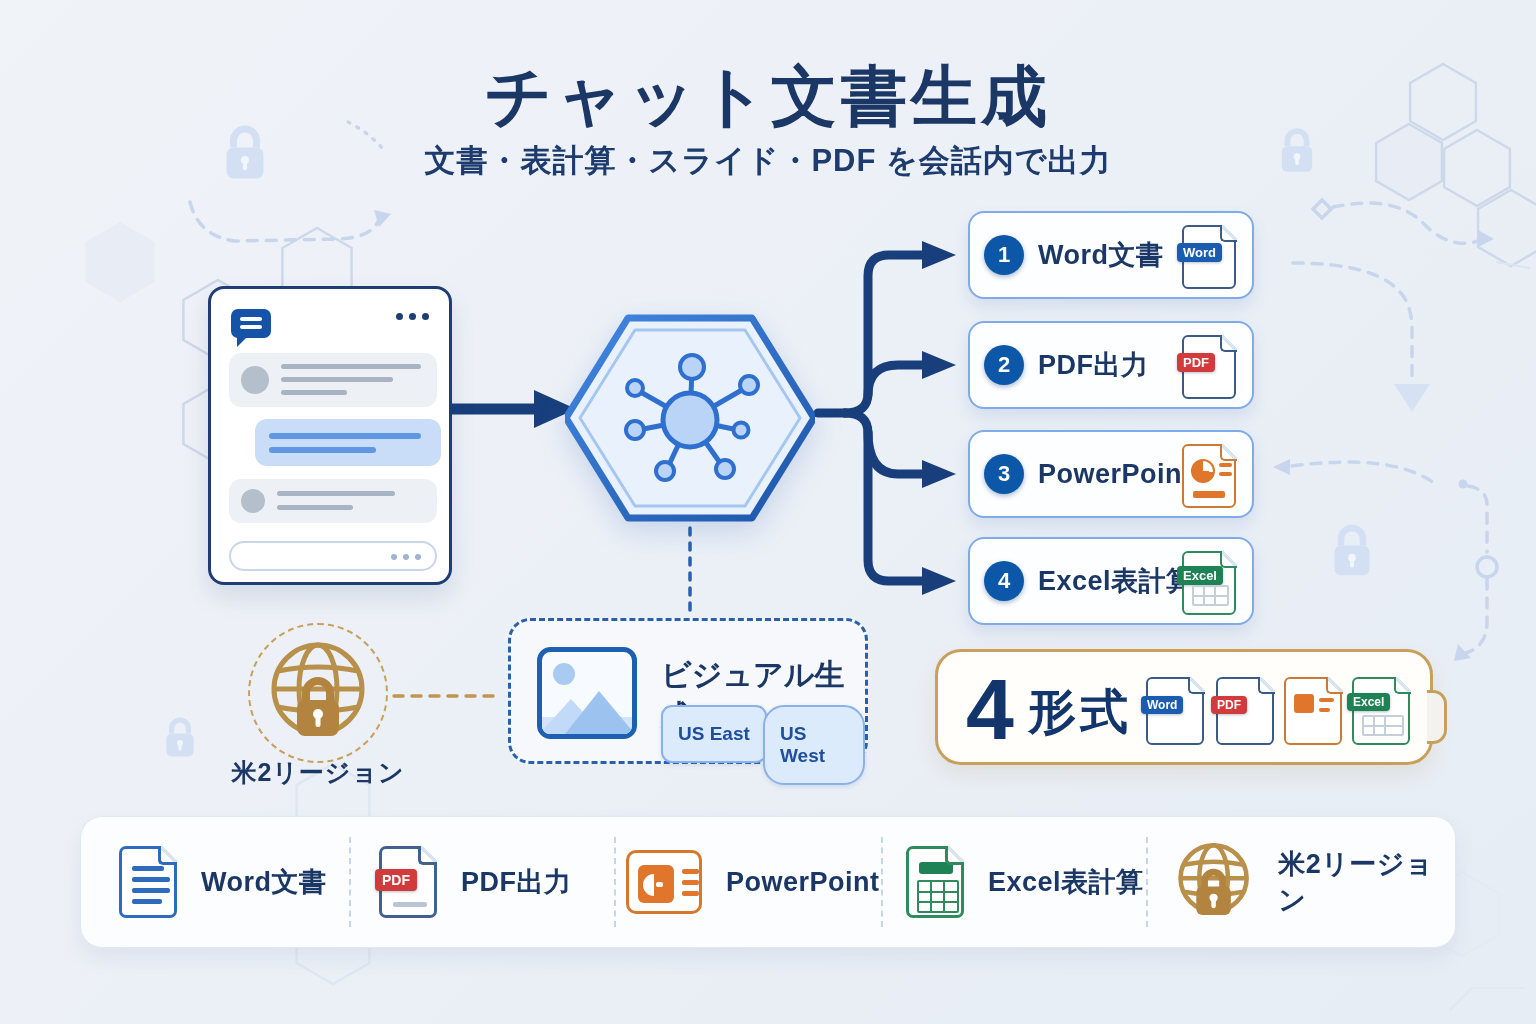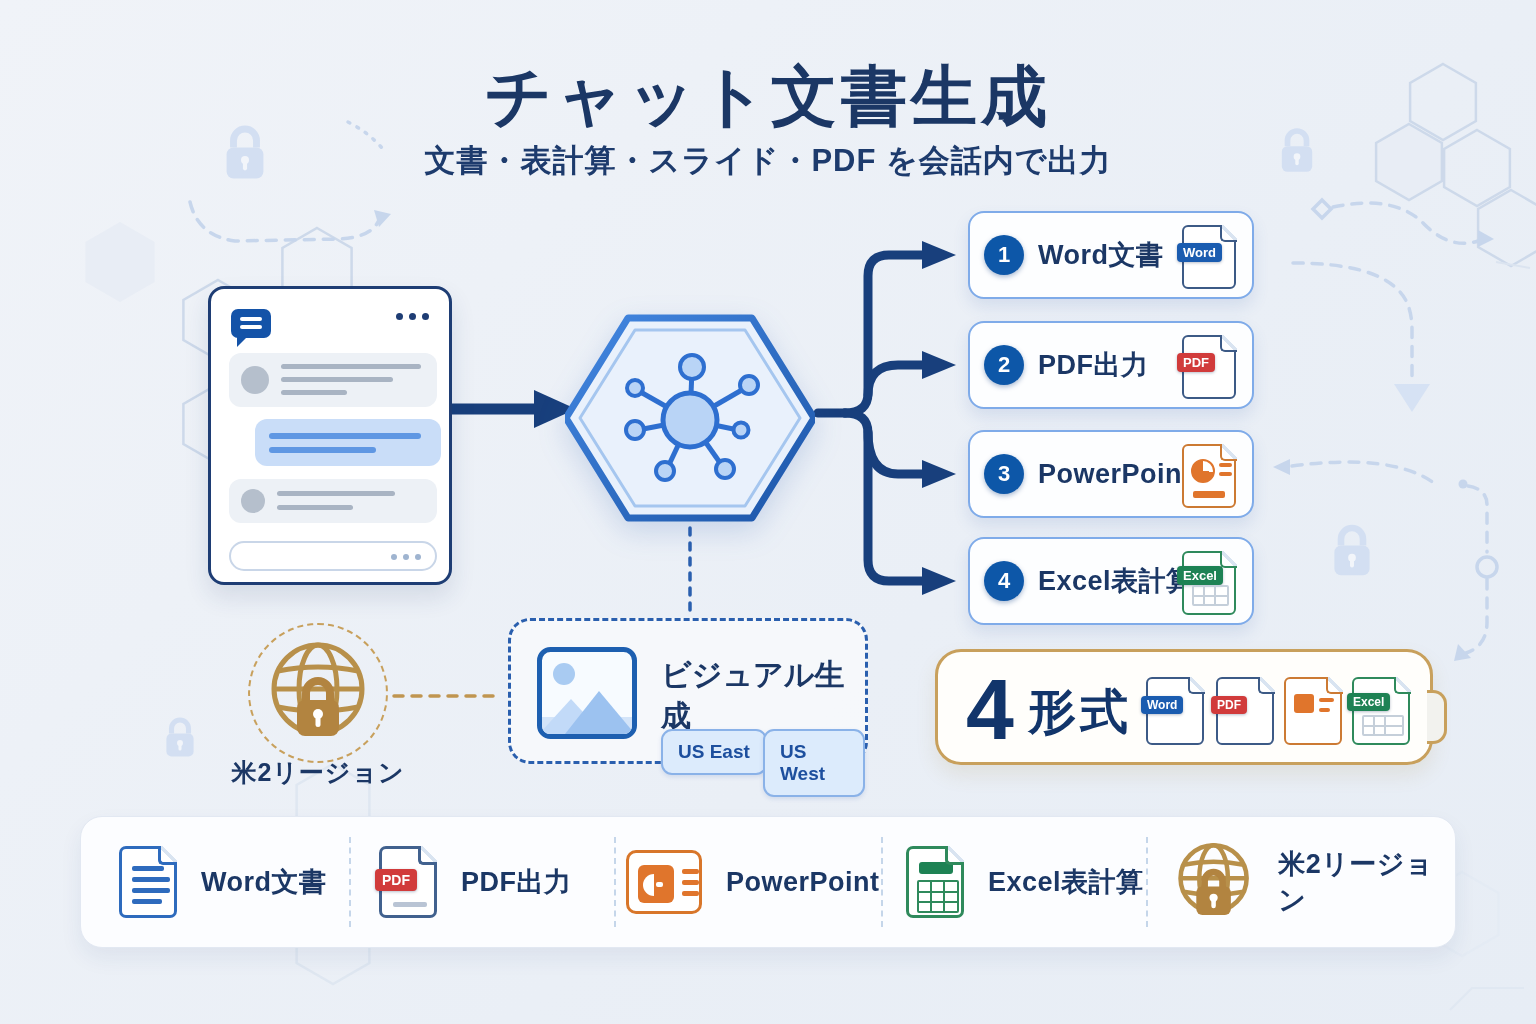--- a/index.html
+++ b/index.html
@@ -48,21 +48,21 @@
   .pline { position:absolute; height:4px; border-radius:2px; background:#e0752c; }
   .pbar { position:absolute; left:9px; bottom:8px; width:32px; height:7px; border-radius:2px; background:#e0752c; }
   .psq { position:absolute; left:8px; top:15px; width:20px; height:19px; border-radius:3px; background:#e0752c; }
   .grid36 { position:absolute; left:8px; bottom:7px; width:37px; height:21px; border:2px solid #c5cfda; border-radius:2px; }
   .grid36::before { content:""; position:absolute; left:9px; top:0; bottom:0; width:2px; background:#c5cfda; box-shadow:11px 0 0 #c5cfda; }
   .grid36::after { content:""; position:absolute; left:0; right:0; top:50%; height:2px; margin-top:-1px; background:#c5cfda; }
 
   
   .visual { left:508px; top:618px; width:360px; height:146px; border:3px dashed #2a5fae; border-radius:22px; background:rgba(255,255,255,.55); }
   .vtitle { position:absolute; left:150px; top:34px; font-size:30px; font-weight:800; color:#1b3765; }
-  .pill { position:absolute; top:84px; padding:10px 15px; background:#dcebfc; border:2px solid #8ab2e8; border-radius:11px; color:#1d4f9e; font-size:19px; font-weight:800; box-shadow:0 2px 4px rgba(60,100,180,.15);margin-top:24px; }
+  .pill { position:absolute; top:84px; padding:16px 15px; background:#dcebfc; border:2px solid #8ab2e8; border-radius:11px; color:#1d4f9e; font-size:19px; font-weight:800; box-shadow:0 2px 4px rgba(60,100,180,.15); }
 
   
   .globe-ring { left:248px; top:623px; width:140px; height:140px; border:2.5px dashed #c8a05c; border-radius:50%; }
   .region-lbl { left:218px; top:756px; width:200px; text-align:center; font-size:25px; font-weight:800; color:#1b3765; letter-spacing:1px; }
 
   
   .formats { left:935px; top:649px; width:498px; height:116px; background:#fffefb; border:3.5px solid #c8a05c; border-radius:26px; box-shadow:0 10px 20px rgba(160,120,50,.12); }
   .formats .tab { position:absolute; right:-17px; top:38px; width:20px; height:54px; background:#f2f2ee; border:3.5px solid #c8a05c; border-left:none; border-radius:0 14px 14px 0; }
   .fcount { position:absolute; left:28px; top:2px; font-size:86px; font-weight:900; color:#12356b; line-height:110px; }
   .funit { position:absolute; left:90px; top:30px; font-size:48px; font-weight:900; color:#12356b; line-height:60px; letter-spacing:4px; }
@@ -298,21 +298,21 @@
       <rect x="2.5" y="2.5" width="95" height="87" rx="11" fill="#f7fbff" stroke="#1d5fb0" stroke-width="5"></rect>
       <g clip-path="url(#imgc)">
         <rect x="5" y="70" width="90" height="17" fill="#d3e4f9"></rect>
         <polygon points="2,87 34,52 66,87" fill="#c2daf8"></polygon>
         <polygon points="28,87 62,44 98,87" fill="#9cc2f0"></polygon>
       </g>
       <circle cx="27" cy="27" r="11" fill="#a9cbf2"></circle>
     </svg>
     <span class="vtitle">ビジュアル生成</span>
     <span class="pill" style="left:150px;">US East</span>
-    <span class="pill" style="left:252px;">US West</span>
+    <span class="pill" style="left:252px;border-radius:21px;">US West</span>
   </div>
 
   <div class="abs globe-ring z2"></div>
   <svg class="abs z2" style="left:264px; top:639px;" width="108" height="110" viewBox="0 0 108 110">
     <g stroke="#b8904a" stroke-width="5" fill="none">
       <circle cx="54" cy="50" r="44"></circle>
       <ellipse cx="54" cy="50" rx="19" ry="44"></ellipse>
       <path d="M14 32 Q54 24 94 32"></path>
       <path d="M10 50 H98"></path>
       <path d="M14 68 Q54 76 94 68"></path>

